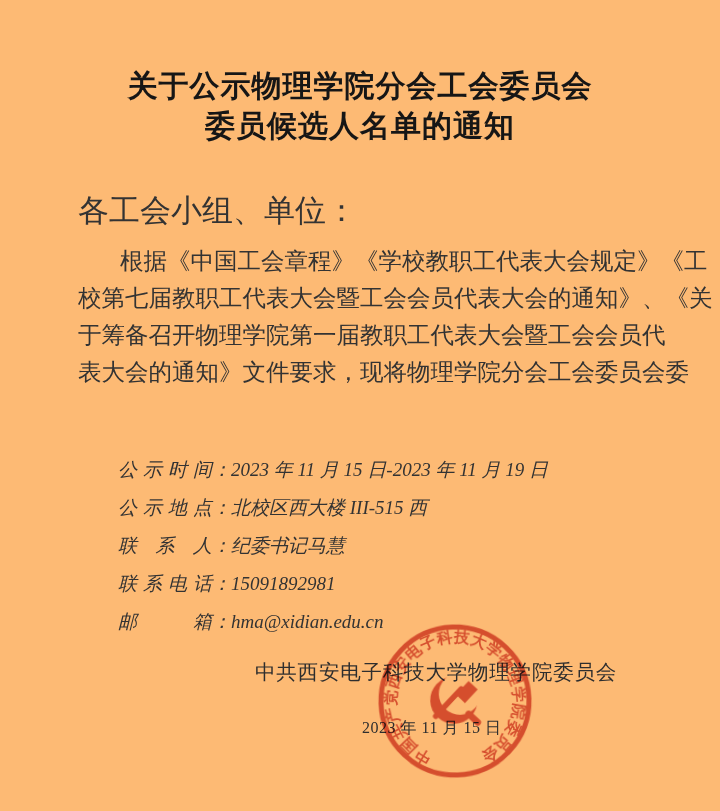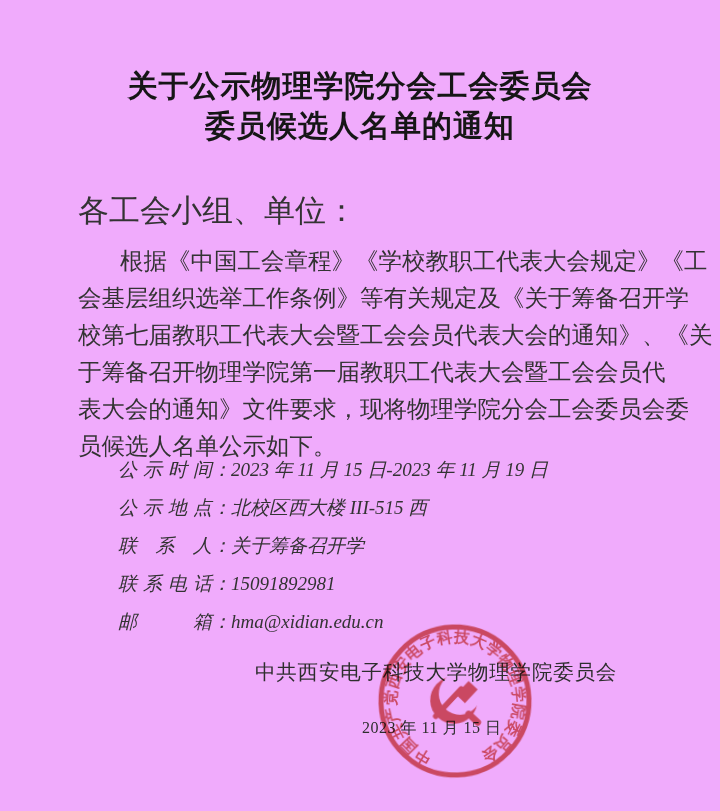--- a/index.html
+++ b/index.html
@@ -1,19 +1,19 @@
 <!DOCTYPE html>
 <html><head>
 <meta charset="utf-8">
 <style>
   html,body{margin:0;padding:0;background:#ffffff;}
   .page{
     position:relative;
     width:720px;height:811px;
-    background:#f0abfc;
+    background:#fdba74;
     overflow:hidden;
     font-family:"Liberation Serif","DejaVu Serif",serif;
     color:#333333;
   }
   .title{
     position:absolute;left:0;width:720px;margin:0;
     text-align:center;
     font-size:30px;font-weight:700;letter-spacing:1px;
     color:#161616;
     font-family:"Liberation Serif","DejaVu Serif",serif;
@@ -68,36 +68,34 @@
 
 <div class="page">
 
   <h1 class="title title-l1">关于公示物理学院分会工会委员会</h1>
   <h1 class="title title-l2">委员候选人名单的通知</h1>
 
   <div class="greeting">各工会小组、单位：</div>
 
   <div class="para">
     <div class="para-line indent">根据《中国工会章程》《学校教职工代表大会规定》《工</div>
-    <div class="para-line">会基层组织选举工作条例》等有关规定及《关于筹备召开学</div>
     <div class="para-line">校第七届教职工代表大会暨工会会员代表大会的通知》、《关</div>
     <div class="para-line">于筹备召开物理学院第一届教职工代表大会暨工会会员代</div>
     <div class="para-line">表大会的通知》文件要求，现将物理学院分会工会委员会委</div>
-    <div class="para-line">员候选人名单公示如下。</div>
   </div>
 
   <div class="info">
     <div class="info-row">
       <span class="info-label">公示时间</span><span>：</span><span class="info-value">2023 年 11 月 15 日-2023 年 11 月 19 日</span>
     </div>
     <div class="info-row">
       <span class="info-label">公示地点</span><span>：</span><span class="info-value">北校区西大楼 III-515 西</span>
     </div>
     <div class="info-row">
-      <span class="info-label">联系人</span><span>：</span><span class="info-value">关于筹备召开学</span>
+      <span class="info-label">联系人</span><span>：</span><span class="info-value">纪委书记马慧</span>
     </div>
     <div class="info-row">
       <span class="info-label">联系电话</span><span>：</span><span class="info-value">15091892981</span>
     </div>
     <div class="info-row">
       <span class="info-label">邮箱</span><span>：</span><span class="info-value">hma@xidian.edu.cn</span>
     </div>
   </div>
 
   <div class="sig-org">中共西安电子科技大学物理学院委员会</div>

